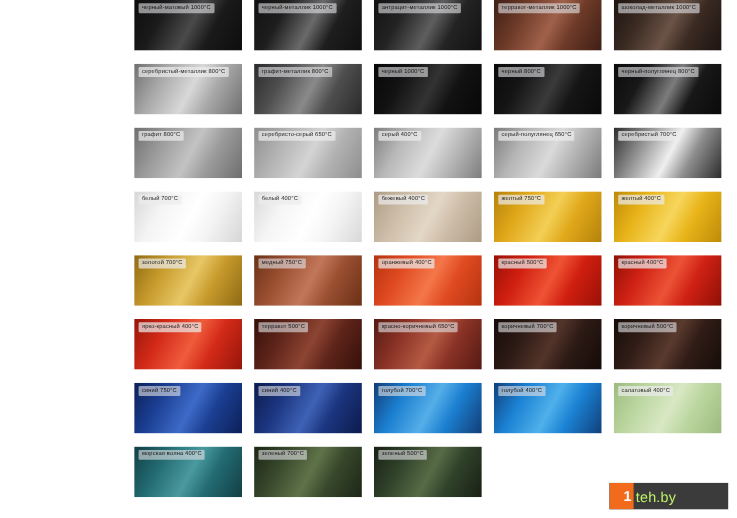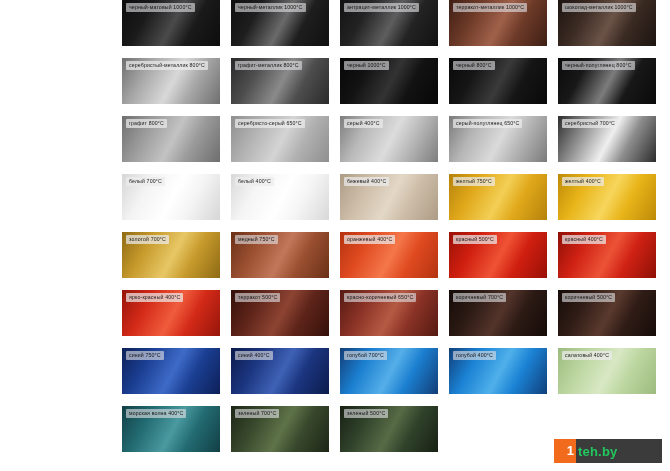--- a/index.html
+++ b/index.html
@@ -62,23 +62,23 @@
   }
   #wm-one{
     position:absolute;
     right:2px;top:3px;
     color:#ffffff;
     font-size:13px;
     font-weight:bold;
     line-height:18px;
   }
   #wm-text{
-    color:#22c55e;
+    color:#bef264;
     font-size:13px;
-    font-weight:bold;
+    font-weight:normal;
     padding-left:2px;
     letter-spacing:0.2px;
   }
 </style>
 </head>
 <body>
 
 <div id="grid">
     <div class="swatch">
       <div class="sheen" style="background: linear-gradient(118deg, rgb(13, 13, 13) 0%, rgb(26, 26, 26) 26%, rgb(74, 74, 74) 52%, rgb(26, 26, 26) 70%, rgb(13, 13, 13) 100%);"></div>

